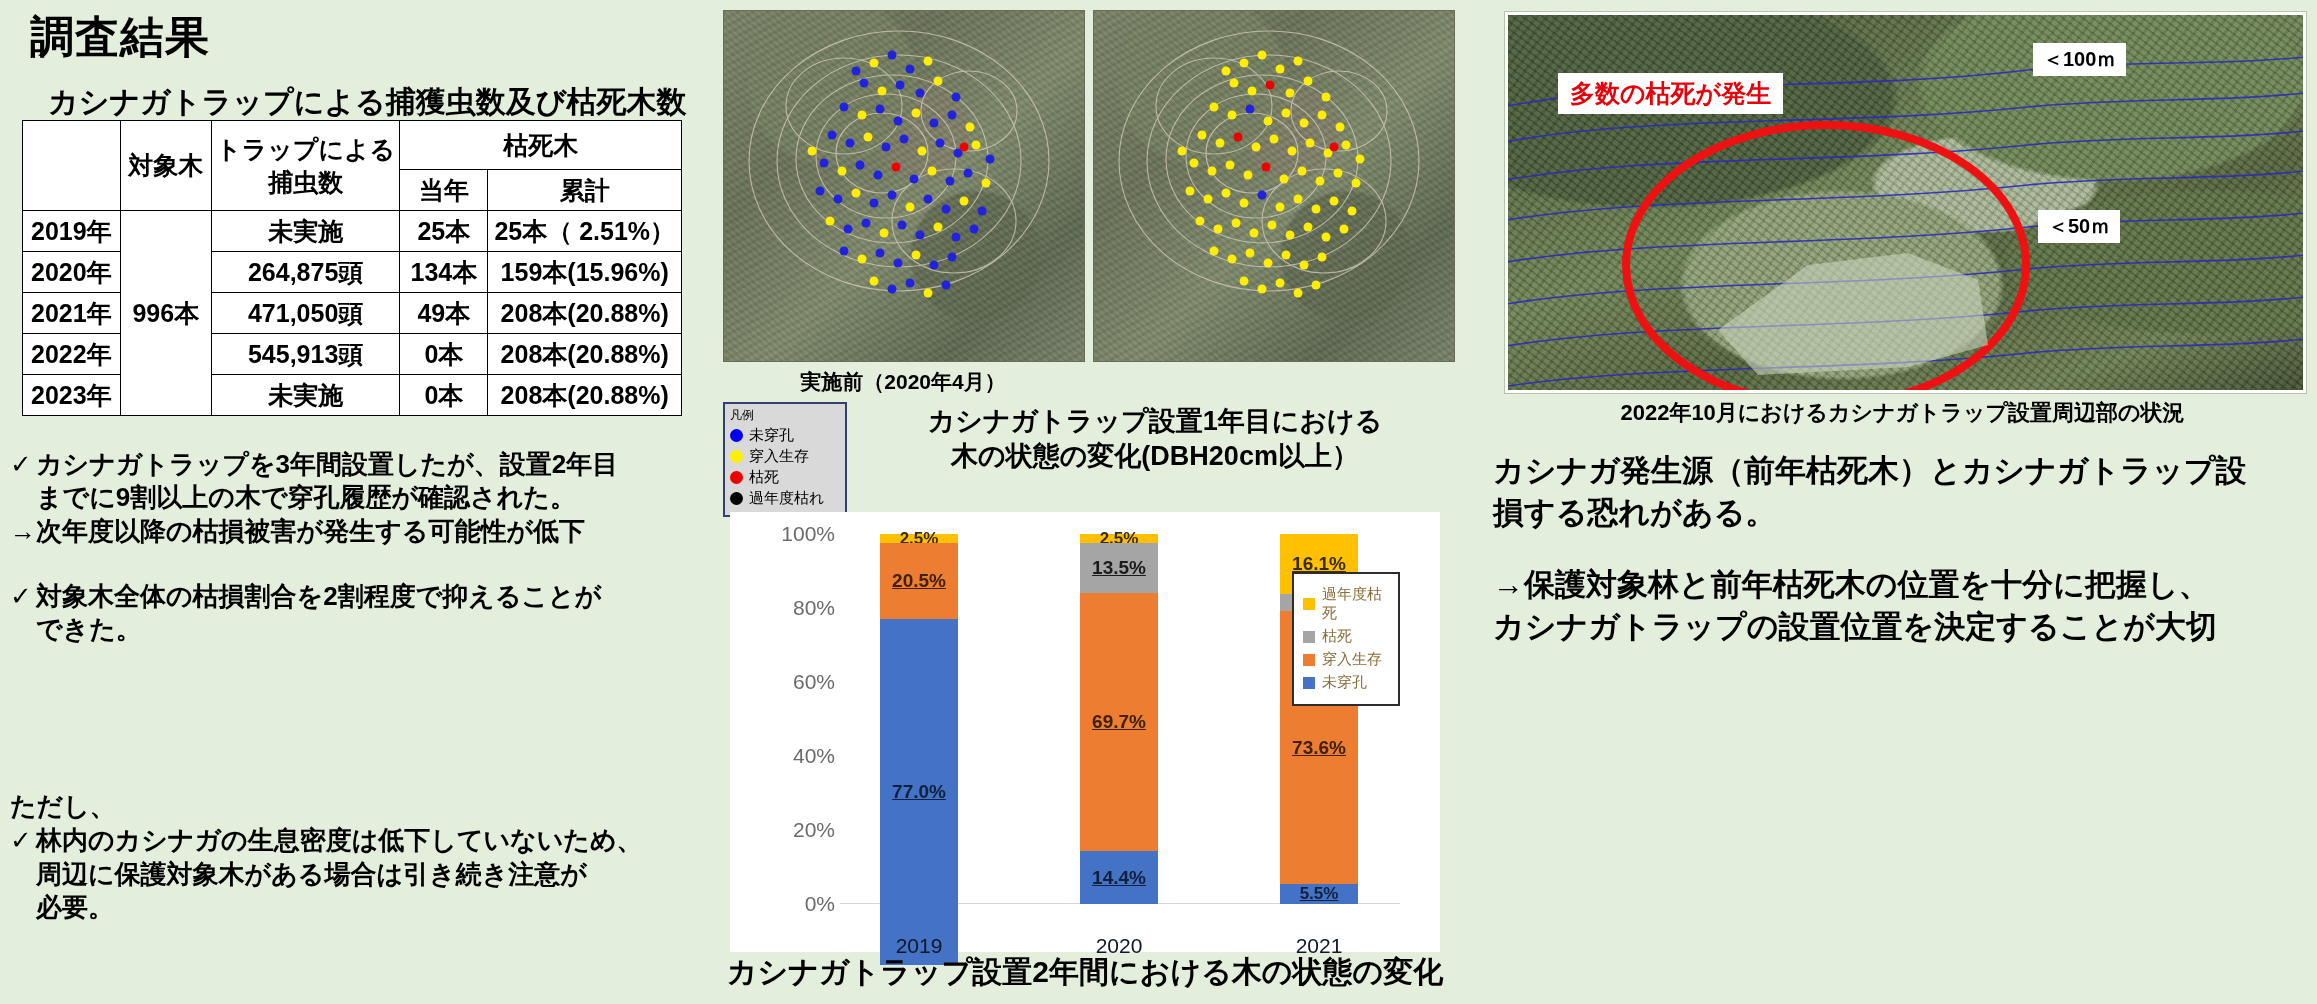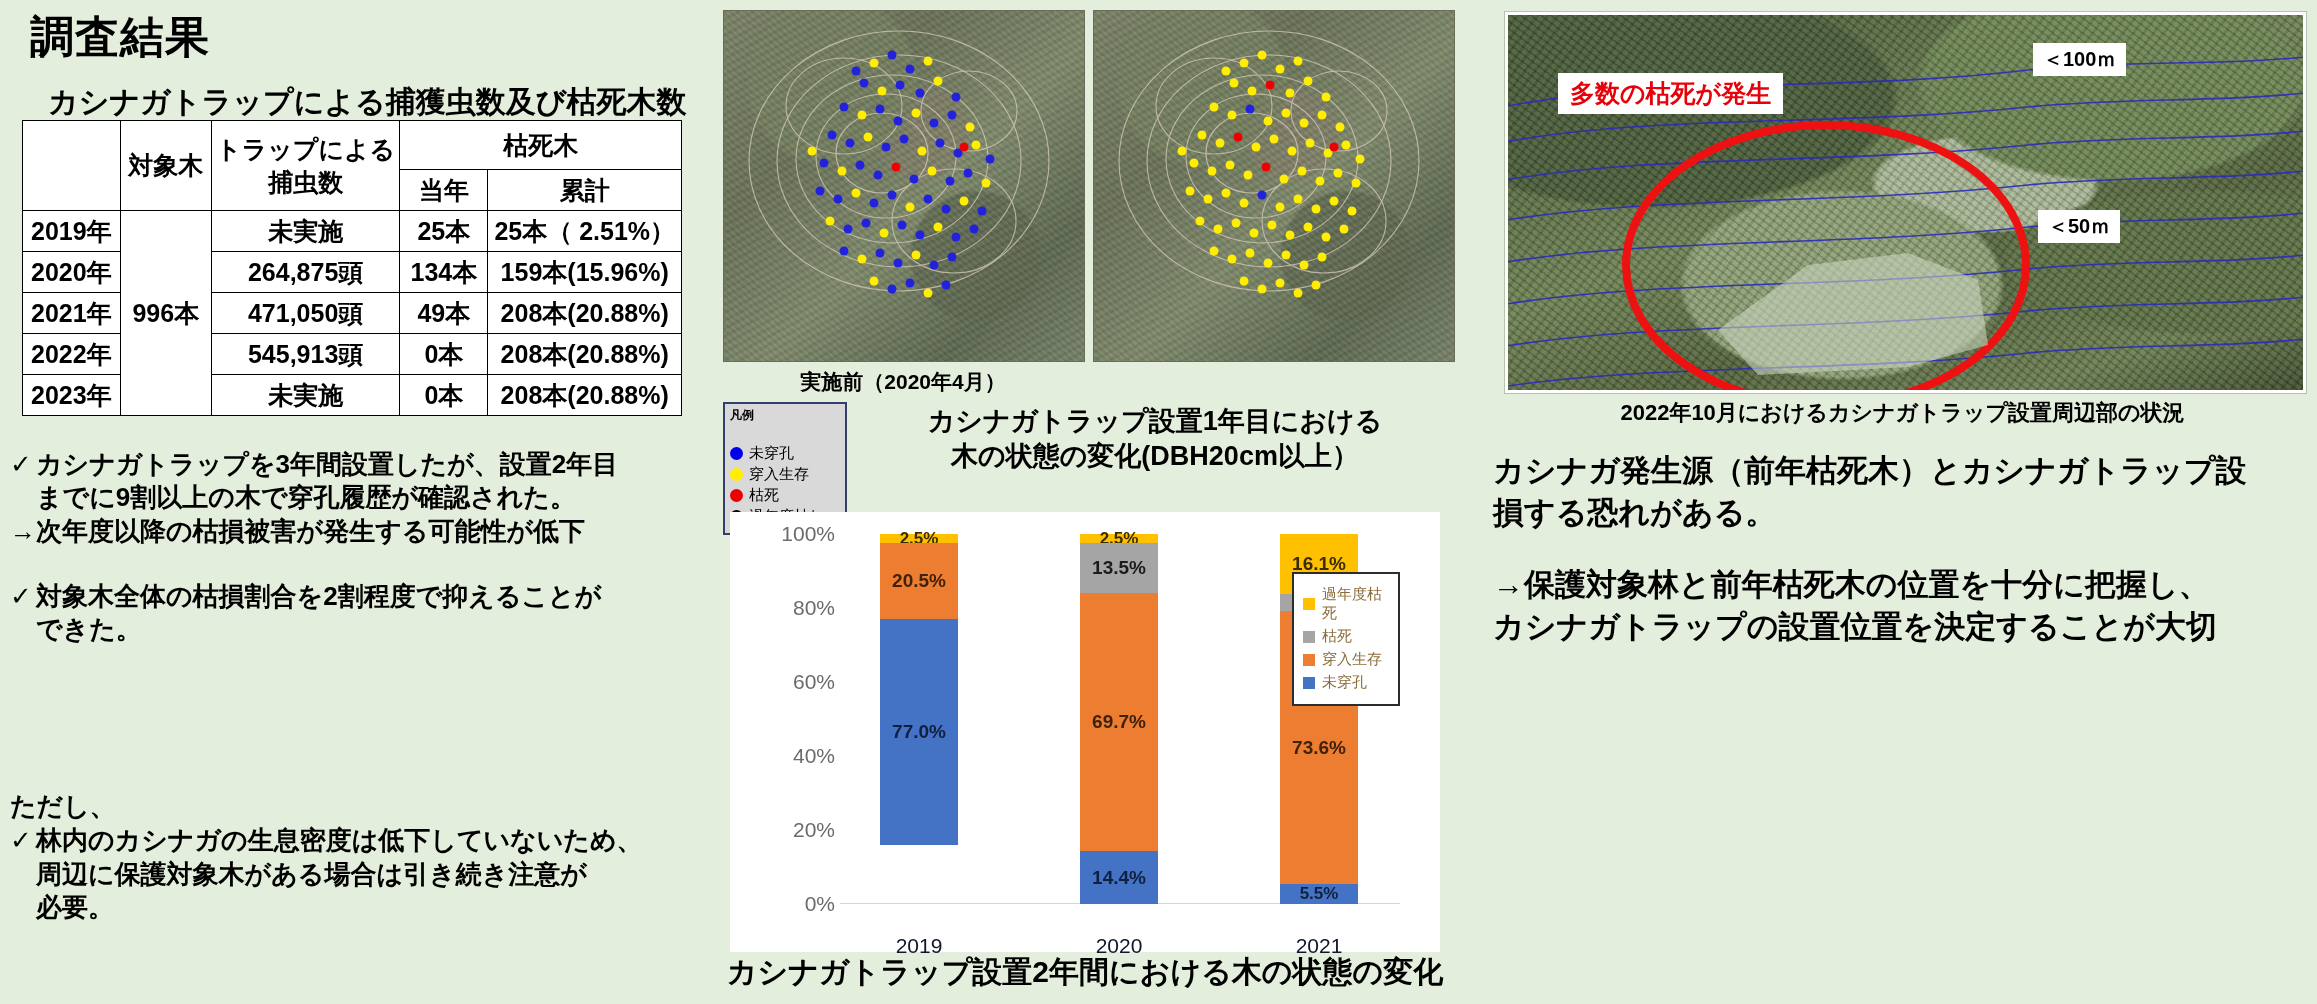--- a/index.html
+++ b/index.html
@@ -96,21 +96,21 @@
   .cap-after{left:378px;}
 
   .legend-box{
     position:absolute;left:8px;top:402px;
     width:110px;
     background:#d9d9d9;
     border:2px solid #33406b;
     padding:3px 5px 5px 5px;
     font-size:13px;
   }
-  .legend-title{font-size:12px;font-weight:bold;margin-bottom:20px;}
+  .legend-title{font-size:12px;font-weight:normal;margin-bottom:2px;}
   .legend-row{display:flex;align-items:center;gap:6px;margin:2px 0;font-size:15px;}
   .legend-dot{width:13px;height:13px;border-radius:50%;display:inline-block;flex:none;}
 
   .mid-title{
     position:absolute;left:140px;top:404px;width:600px;
     font-size:27px;font-weight:bold;text-align:center;line-height:1.28;
   }
 
   
   .chart-panel{
@@ -120,21 +120,21 @@
   .chart-inner{position:absolute;left:0;top:0;width:710px;height:440px;}
   .y-label{
     position:absolute;right:605px;
     font-size:21px;color:#6b6b6b;text-align:right;width:90px;
     transform:translateY(-50%);
   }
   .plot{position:absolute;left:110px;top:22px;width:560px;height:370px;}
   .axis-line{position:absolute;left:0;right:0;bottom:0;height:1px;background:#d6d6d6;}
   .bar{position:absolute;bottom:0;width:78px;}
   .seg{position:relative;width:100%;display:flex;align-items:center;justify-content:center;
-       font-size:19px;font-weight:bold;color:#1b1b1b;}
+       font-size:19px;font-weight:bold;color:#1b1b1b;text-decoration:underline;}
   .seg.blue{background:#4472c4;color:#10213f;}
   .seg.orange{background:#ed7d31;color:#40210a;}
   .seg.gray{background:#a5a5a5;color:#1b1b1b;}
   .seg.yellow{background:#ffc000;color:#3a2c00;}
   .x-tick{
     position:absolute;top:400px;font-size:21px;color:#0f172a;text-align:center;width:130px;
   }
   .chart-legend{
     position:absolute;left:452px;top:38px;
     border:2px solid #2d2d2d;background:#ffffff;
@@ -495,21 +495,21 @@
         <div class="y-label" style="top:244px">40%</div>
         <div class="y-label" style="top:318px">20%</div>
         <div class="y-label" style="top:392px">0%</div>
 
         <div class="plot">
           <div class="axis-line"></div>
 
           <div class="bar" style="left:40px;height:370px">
             <div class="seg yellow" style="height:9.25px;font-size:17px">2.5%</div>
             <div class="seg orange" style="height:75.85px">20.5%</div>
-            <div class="seg blue" style="height:226px">77.0%</div>
+            <div class="seg blue" style="height:346px">77.0%</div>
           </div>
 
           <div class="bar" style="left:240px;height:370px">
             <div class="seg yellow" style="height:9.25px;font-size:17px">2.5%</div>
             <div class="seg gray" style="height:49.95px">13.5%</div>
             <div class="seg orange" style="height:257.9px">69.7%</div>
             <div class="seg blue" style="height:53.3px">14.4%</div>
           </div>
 
           <div class="bar" style="left:440px;height:370px">

